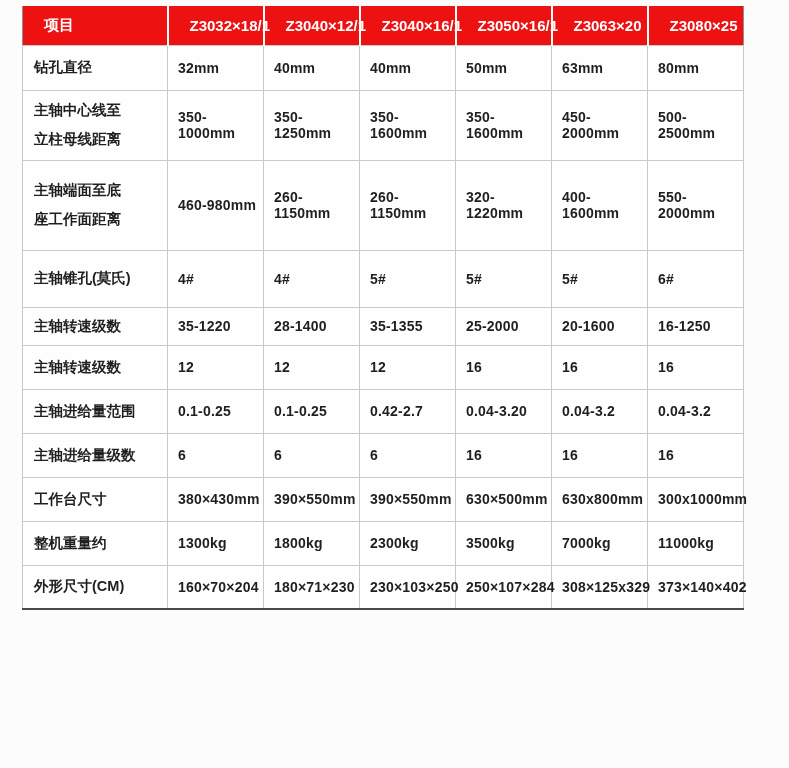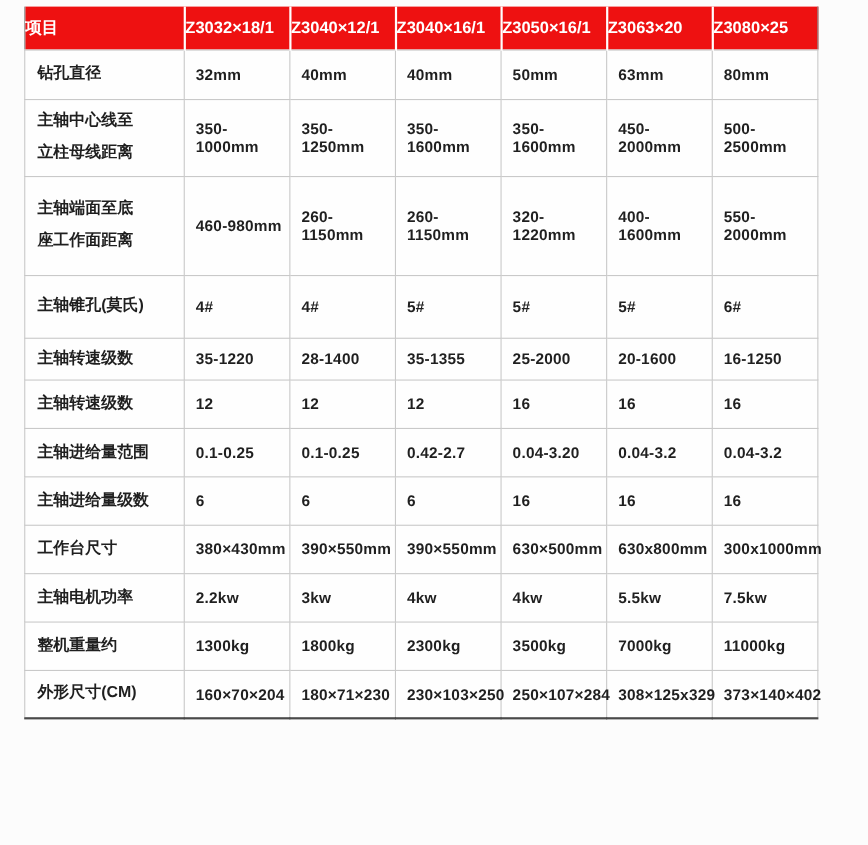--- a/index.html
+++ b/index.html
@@ -30,21 +30,21 @@
     border-bottom: 2px solid var(--bottom-border);
     background: #fefefe;
   }
   thead tr { height: 39px; }
   thead th {
     background: var(--header-bg);
     color: var(--header-text);
     font-size: 15px;
     font-weight: bold;
     text-align: left;
-    padding-left: 0;
+    padding-left: 21px;
     border-right: 2px solid #ffffff;
     vertical-align: middle;
   }
   thead th:last-child { border-right: none; }
   thead th.label-col { width: 145px; }
   tbody tr { height: 44px; }
   tbody tr:nth-child(1) { height: 45px; padding-left: 20px; }
   tbody tr:nth-child(2) { height: 70px; }
   tbody tr:nth-child(3) { height: 90px; }
   tbody tr:nth-child(4) { height: 57px; }
@@ -163,29 +163,20 @@
         <tr>
           <td class="label-cell">工作台尺寸</td>
           <td>380×430mm</td>
           <td>390×550mm</td>
           <td>390×550mm</td>
           <td>630×500mm</td>
           <td>630x800mm</td>
           <td>300x1000mm</td>
         </tr>
         <tr>
-          <td class="label-cell">主轴电机功率</td>
-          <td>2.2kw</td>
-          <td>3kw</td>
-          <td>4kw</td>
-          <td>4kw</td>
-          <td>5.5kw</td>
-          <td>7.5kw</td>
-        </tr>
-        <tr>
           <td class="label-cell">整机重量约</td>
           <td>1300kg</td>
           <td>1800kg</td>
           <td>2300kg</td>
           <td>3500kg</td>
           <td>7000kg</td>
           <td>11000kg</td>
         </tr>
         <tr>
           <td class="label-cell">外形尺寸(CM)</td>

